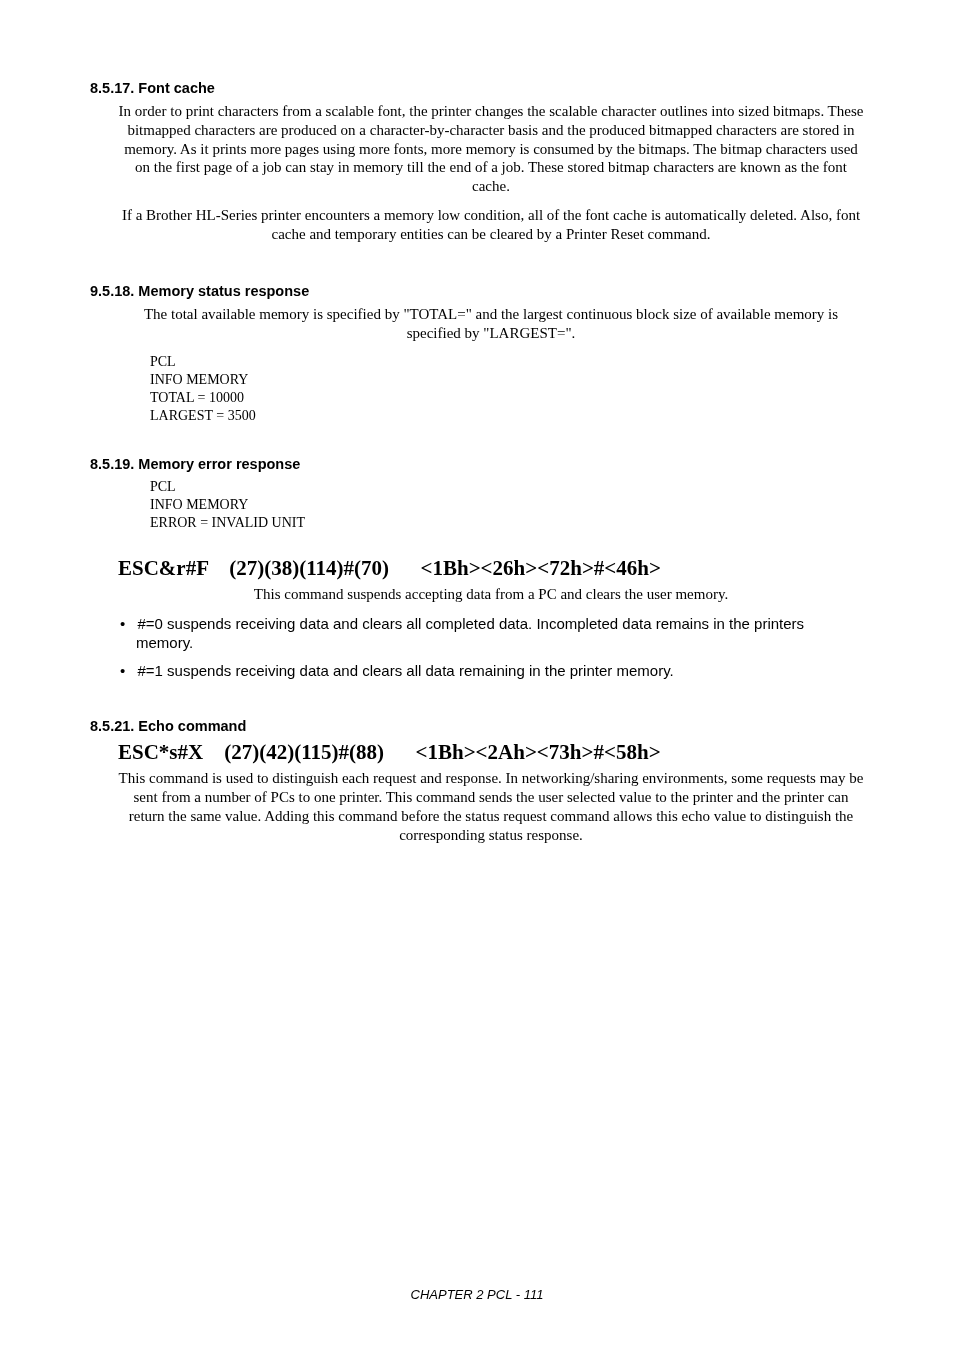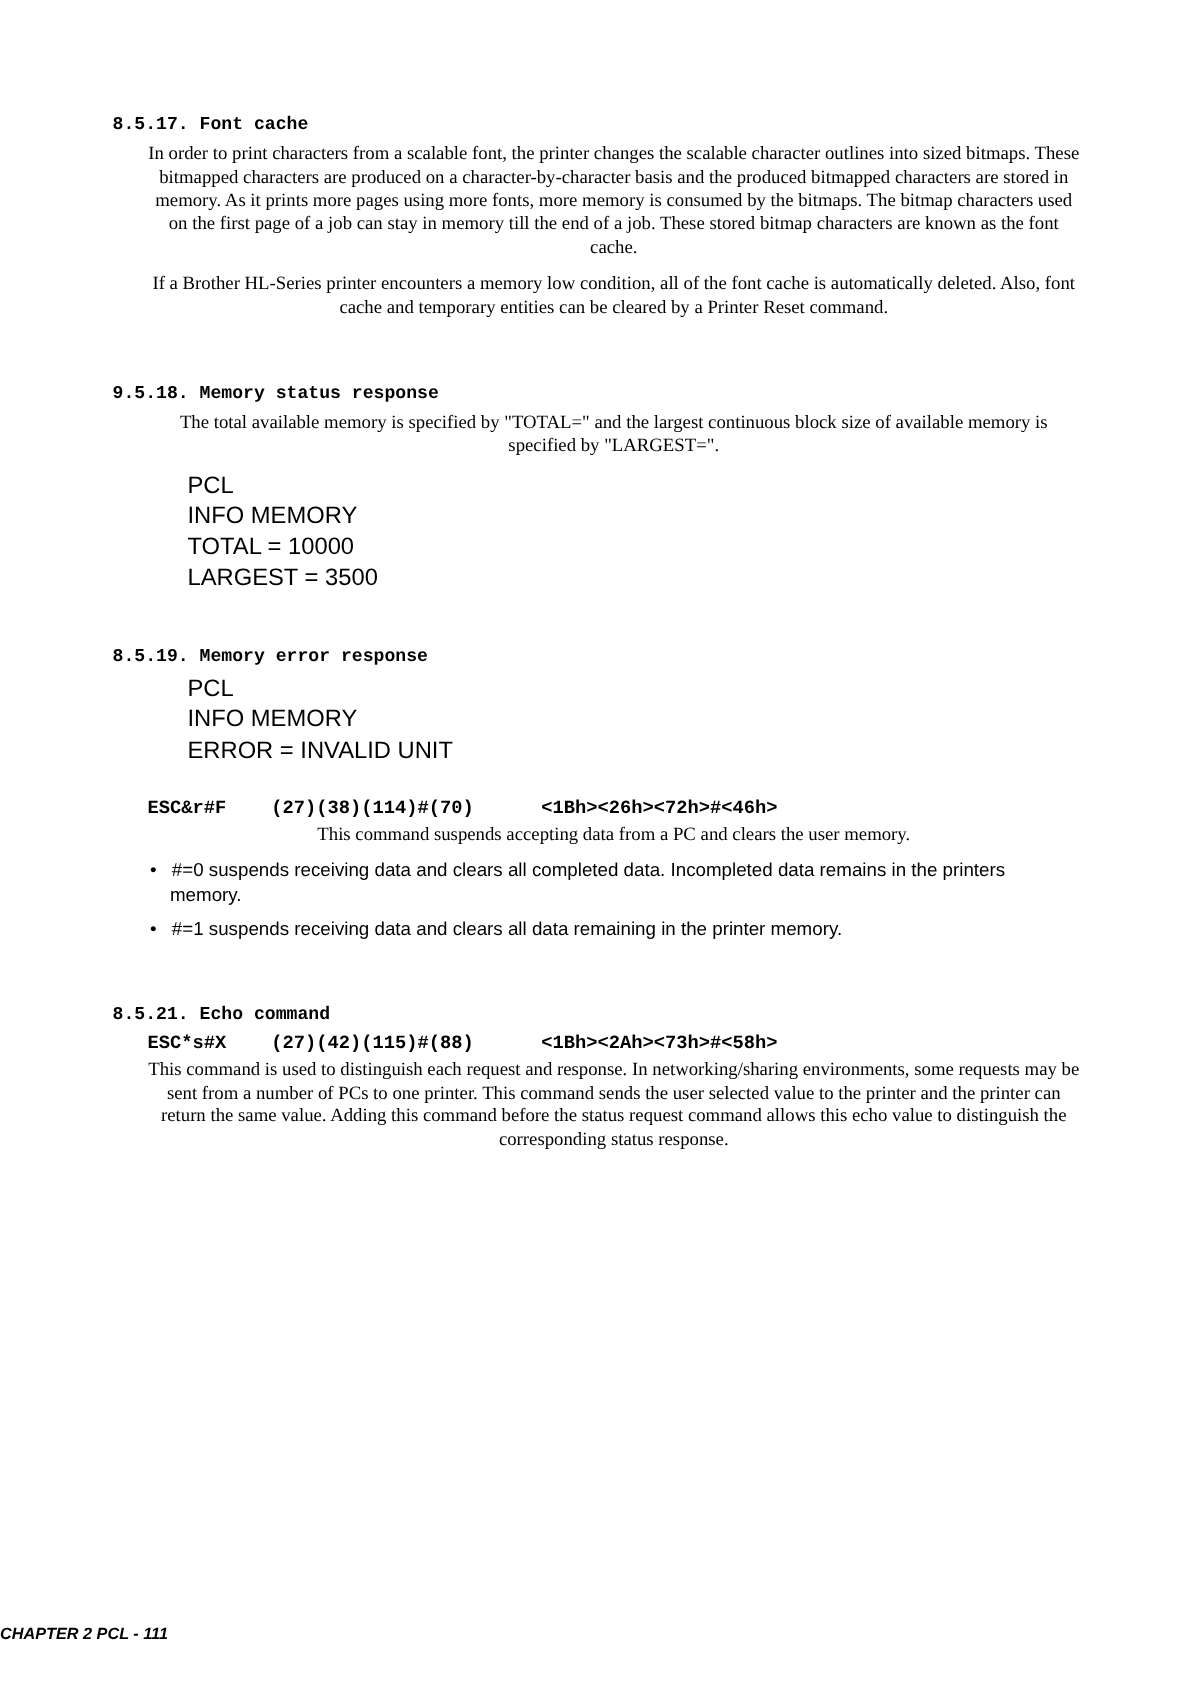--- a/index.html
+++ b/index.html
@@ -9,44 +9,44 @@
     font-family: "Times New Roman", Times, serif;
     color: #000000;
     width: 954px;
     height: 1350px;
     position: relative;
   }
   .page {
     padding: 80px 90px 0 90px;
   }
   .section-heading {
-    font-family: Liberation Mono, monospace;
+    font-family: Liberation Sans, sans-serif;
     font-weight: bold;
     font-size: 14.5px;
-    margin: 12px 0 6px 0;
+    margin: 0 0 6px 0;
   }
   .body-text {
     font-family: "Times New Roman", Times, serif;
     font-size: 15px;
     line-height: 1.25;
     margin: 0 0 10px 0;
     padding-left: 28px;
     text-align: center;
   }
   .mono-block {
-    font-family: Liberation Sans, sans-serif;
-    font-size: 19px;
+    font-family: Liberation Serif, serif;
+    font-size: 14px;
     line-height: 1.3;
     white-space: pre;
     margin: 0 0 0 0;
     padding-left: 60px;
   }
   .mono-line {
-    font-family: Liberation Mono, monospace;
-    font-size: 15px;
+    font-family: Liberation Serif, serif;
+    font-size: 21px;
     font-weight: bold;
     white-space: pre;
     margin: 2px 0 4px 0;
     padding-left: 28px;
   }
   .bullet-row {
     font-family: Liberation Sans, sans-serif;
     font-size: 15px;
     line-height: 1.3;
     margin: 4px 0 8px 0;
@@ -59,26 +59,26 @@
   }
   .gap-large {
     height: 30px;
   }
   .gap-med {
     height: 22px;
   }
   .footer {
     position: absolute;
     width: 100%;
-    bottom: 36px;
+    text-align: center;
+    bottom: 48px;
     font-family: Arial, Helvetica, sans-serif;
     font-style: italic;
     font-size: 13px;
     color: #000000;
-    font-weight: bold;
   }
 </style>
 </head>
 <body>
 
 <div class="page">
 
   <div class="section-heading">8.5.17.  Font cache</div>
   <p class="body-text">In order to print characters from a scalable font, the printer changes the scalable character outlines into sized bitmaps. These bitmapped characters are produced on a character-by-character basis and the produced bitmapped characters are stored in memory. As it prints more pages using more fonts, more memory is consumed by the bitmaps. The bitmap characters used on the first page of a job can stay in memory till the end of a job. These stored bitmap characters are known as the font cache.</p>
   <p class="body-text">If a Brother HL-Series printer encounters a memory low condition, all of the font cache is automatically deleted. Also,  font cache and temporary entities can be cleared by a Printer Reset command.</p>

